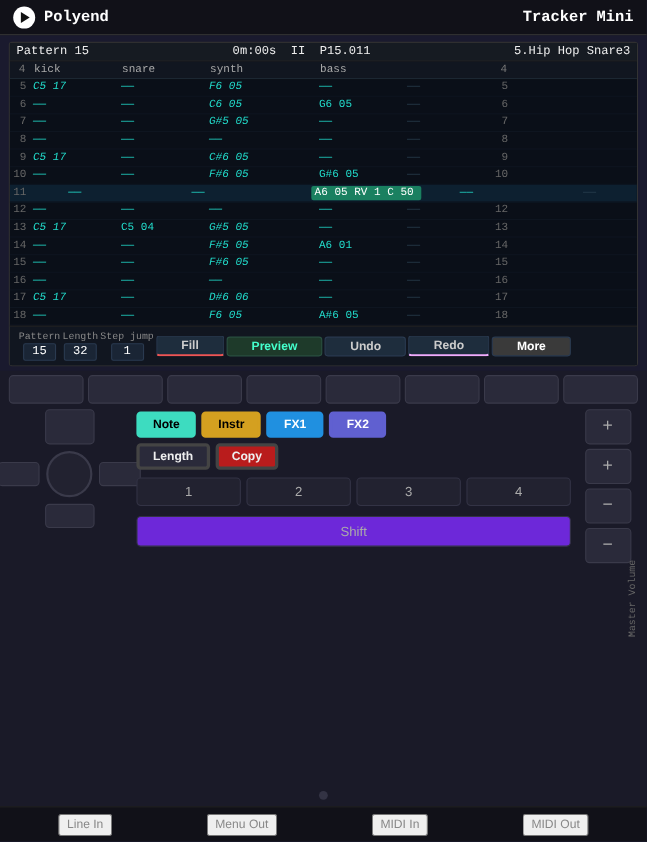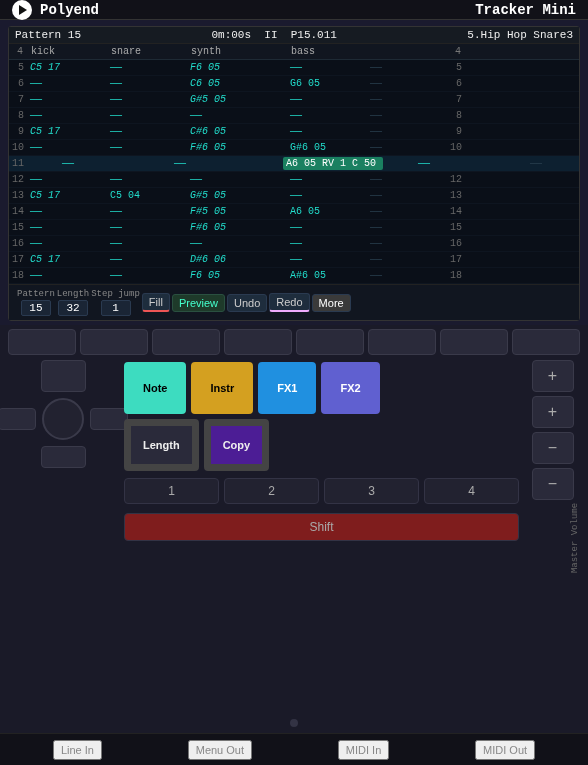--- a/index.html
+++ b/index.html
@@ -14,21 +14,21 @@
     }
 
     
     .header {
       background: #111118;
       display: flex;
       align-items: center;
       justify-content: space-between;
       padding: 6px 12px;
       border-bottom: 1px solid #333;
-      height: 20px;
+      height: 32px;
     }
     .header-left {
       display: flex;
       align-items: center;
       gap: 8px;
     }
     .logo-icon {
       width: 20px; height: 20px;
       background: #fff;
       border-radius: 50%;
@@ -150,23 +150,24 @@
       padding: 1px 6px;
       min-width: 30px;
       text-align: center;
     }
     .ctrl-btn {
       font-size: 11px;
       color: #ccc;
       background: #1e2d3d;
       border: 1px solid #2a3a50;
       border-radius: 3px;
-      padding: 2px 6px;
+      padding: 2px 22px;
       cursor: pointer;
       white-space: nowrap;
+      font-weight: bold;
     }
     .ctrl-btn.fill { border-bottom: 2px solid #e55; }
     .ctrl-btn.preview { background: #1e3a2a; color: #4fc; border-color: #2a5040; }
     .ctrl-btn.undo { }
     .ctrl-btn.redo { border-bottom: 2px solid #f0abfc; }
     .ctrl-btn.more { background: #3a3a3a; color: #fff; }
 
     
     .hardware {
       background: #1a1a28;
@@ -252,40 +253,40 @@
       flex-direction: column;
       gap: 5px;
       padding-top: 2px;
     }
     .func-row {
       display: flex;
       gap: 5px;
       align-items: center;
     }
     .func-btn {
-      padding: 13px 12px;
-      border-radius: 4px;
-      border: 7px solid #8b5cf6;
+      padding: 3px 12px;
+      border-radius: 4px;
+      border: 3px solid #8b5cf6;
       font-size: 11px;
       font-weight: bold;
       cursor: pointer;
       text-align: center;
       min-width: 52px;
     }
     .func-btn.note { background: #3ddcc0; color: #000; border-color: #3ddcc0; }
     .func-btn.instr { background: #d4a020; color: #000; border-color: #d4a020; }
     .func-btn.fx1 { background: #2090e0; color: #fff; border-color: #2090e0; }
     .func-btn.fx2 { background: #6060d0; color: #fff; border-color: #6060d0; }
     .func-btn.play { background: #2a2a3a; color: #eee; border-color: #444; }
     .func-btn.rec { background: #e03040; color: #fff; border-color: #e03040; }
     .func-btn.dash { background: transparent; border-color: transparent; color: #888; cursor: default; }
     .func-btn.insert { background: #2a2a3a; color: #eee; border-color: #444; }
     .func-btn.menu { background: #2a2a3a; color: #eee; border-color: #444; }
     .func-btn.delete { background: #2a2a3a; color: #eee; border-color: #444; }
-    .func-btn.copy { background: #4c1d95; color: #eee; border-color: #444; }
+    .func-btn.copy { background: #b91c1c; color: #eee; border-color: #444; }
 
     
     .num-row {
       display: flex;
       gap: 5px;
       margin-top: 2px;
     }
     .num-btn {
       flex: 1;
       padding: 5px 0;
@@ -293,21 +294,21 @@
       border: 1px solid #333345;
       border-radius: 4px;
       color: #aaa;
       font-size: 12px;
       text-align: center;
       cursor: pointer;
     }
     .shift-btn {
       width: 100%;
       padding: 6px 0;
-      background: #7f1d1d;
+      background: #6d28d9;
       border: 1px solid #333345;
       border-radius: 4px;
       color: #aaa;
       font-size: 12px;
       text-align: center;
       cursor: pointer;
       margin-top: 4px;
     }
 
     
@@ -482,21 +483,21 @@
         <div class="cell green">G#5 05</div>
         <div class="cell">——</div>
         <div class="cell empty">——</div>
         <div class="row-num">13</div>
       </div>
       <div class="pattern-row">
         <div class="row-num">14</div>
         <div class="cell green">——</div>
         <div class="cell">——</div>
         <div class="cell green">F#5 05</div>
-        <div class="cell">A6  05</div>
+        <div class="cell">A6  01</div>
         <div class="cell empty">——</div>
         <div class="row-num">14</div>
       </div>
       <div class="pattern-row">
         <div class="row-num">15</div>
         <div class="cell green">——</div>
         <div class="cell">——</div>
         <div class="cell green">F#6 05</div>
         <div class="cell">——</div>
         <div class="cell empty">——</div>

